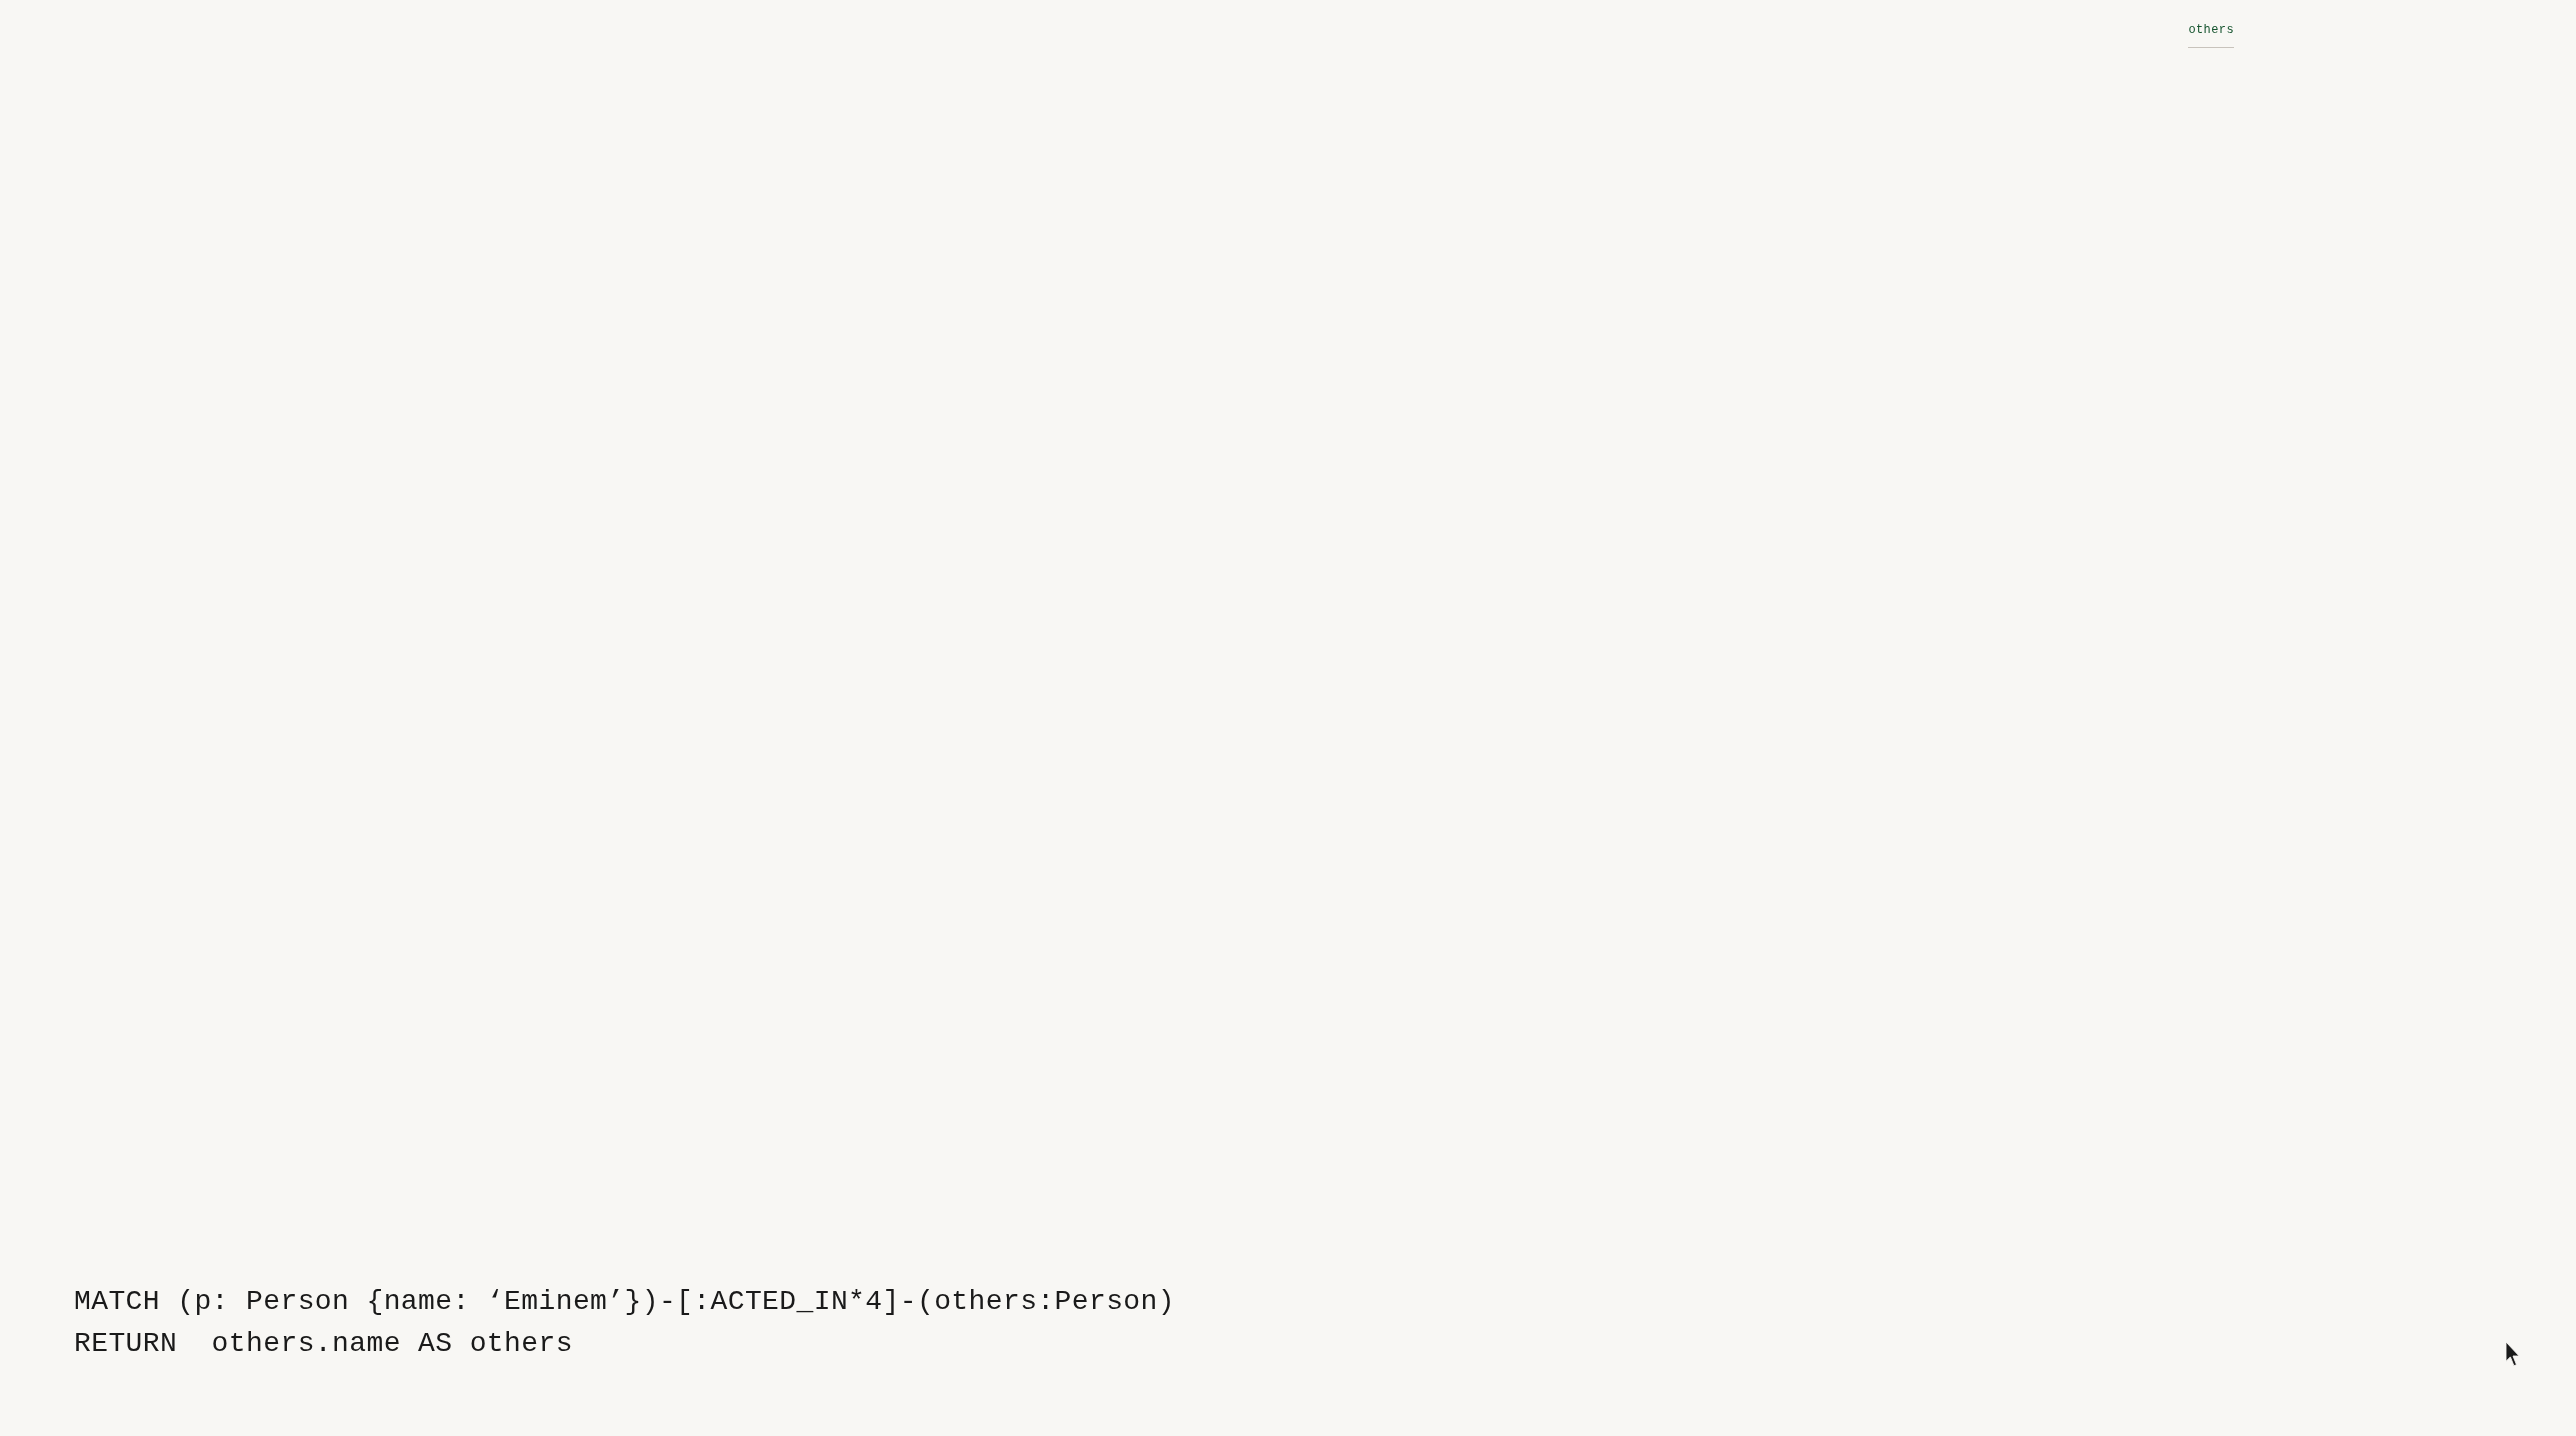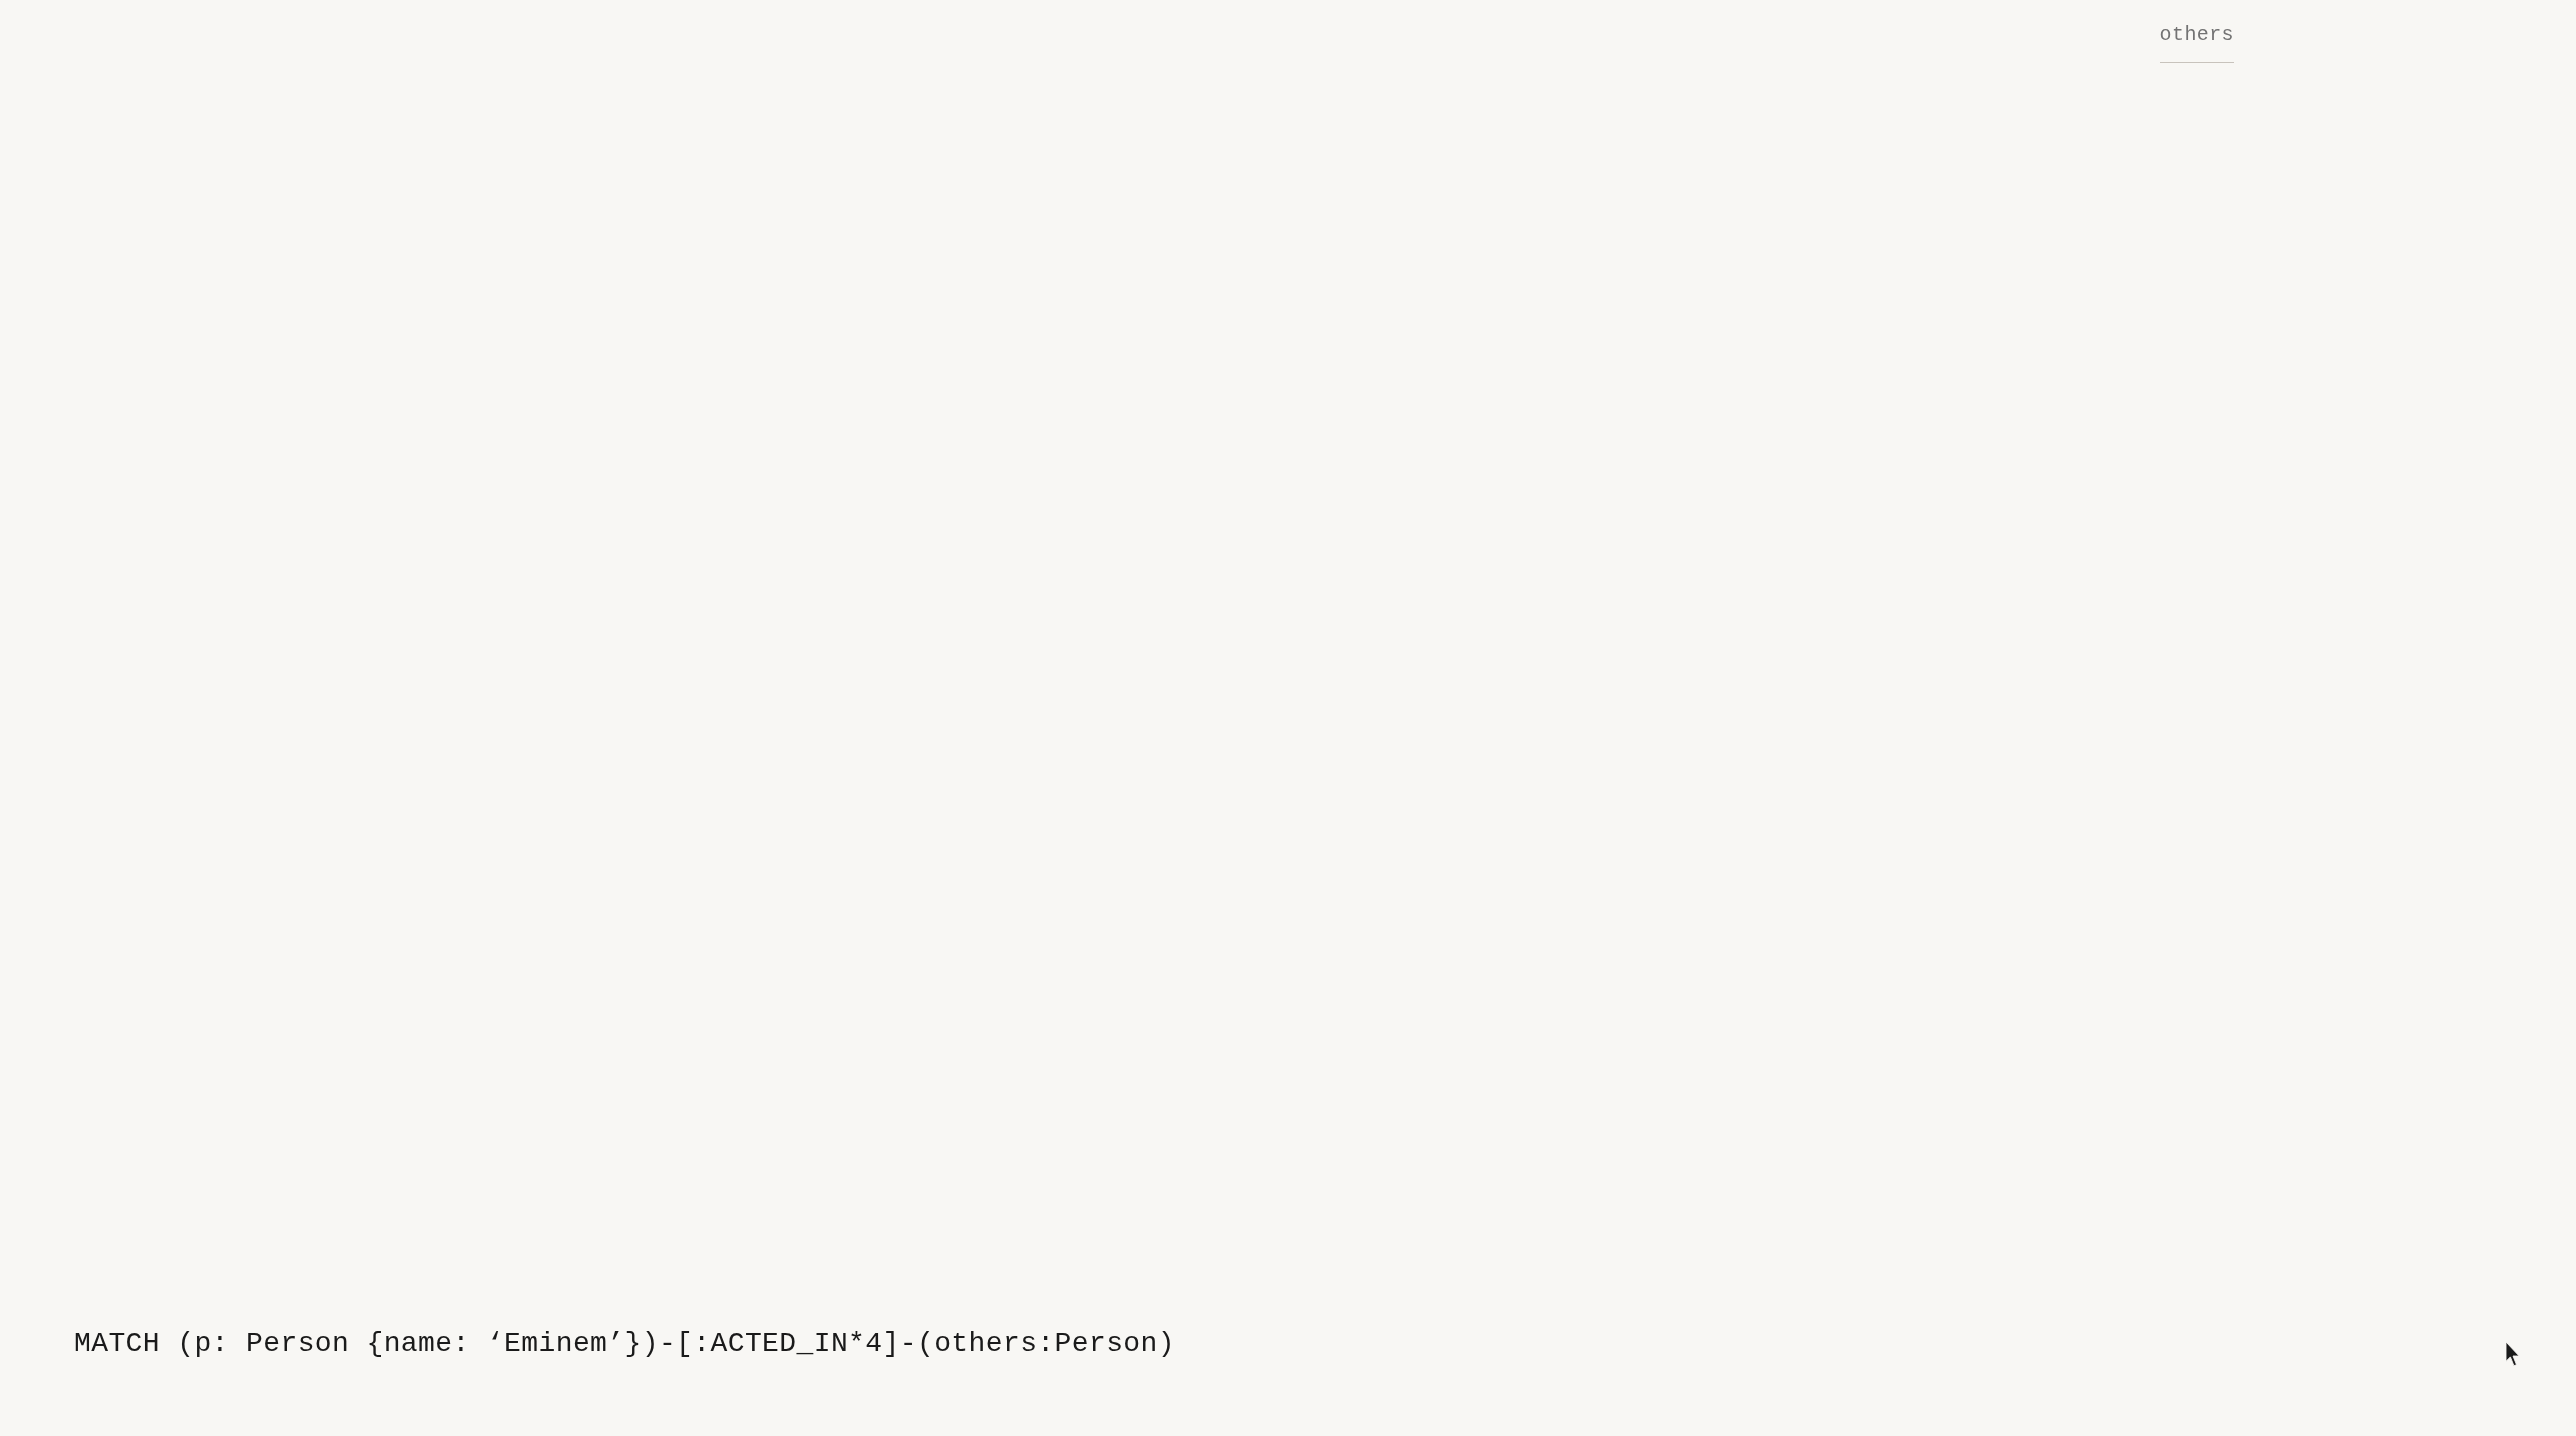--- a/index.html
+++ b/index.html
@@ -21,25 +21,25 @@
       position: relative;
       background-color: #f8f7f4;
       overflow: hidden;
     }
 
     .top-right-label {
       position: absolute;
       top: 23px;
       right: 342px;
       font-family: 'Courier New', Courier, monospace;
-      font-size: 20px;
-      color: #737373;
+      font-size: 12px;
+      color: #14532d;
       letter-spacing: 0.4px;
       border-bottom: 0.9px solid #c8c3bc;
-      padding-bottom: 16px;
+      padding-bottom: 10px;
     }
 
     .bottom-code {
       position: absolute;
       bottom: 71px;
       left: 74px;
       font-family: 'Courier New', Courier, monospace;
       font-size: 28px;
       color: #1a1a1a;
       line-height: 1.5;
@@ -62,20 +62,21 @@
   </style>
 </head>
 <body>
 
 <div class="page-container">
 
   <div class="top-right-label">others</div>
 
   <div class="bottom-code">
     <span class="code-line">MATCH (p: Person {name: ‘Eminem’})-[:ACTED_IN*4]-(others:Person)</span>
+    <span class="code-line">RETURN  others.name AS others</span>
   </div>
 
   <div class="cursor" style="position:absolute; bottom:70px; right:53px;">
     <svg width="17.5" height="24.5" viewBox="0 0 20 28">
       <polygon points="0,0 0,22 5,17 9,27 12,26 8,16 15,16" fill="#1a1a1a" stroke="#f8f7f4" stroke-width="1"></polygon>
     </svg>
   </div>
 
 </div>
 

